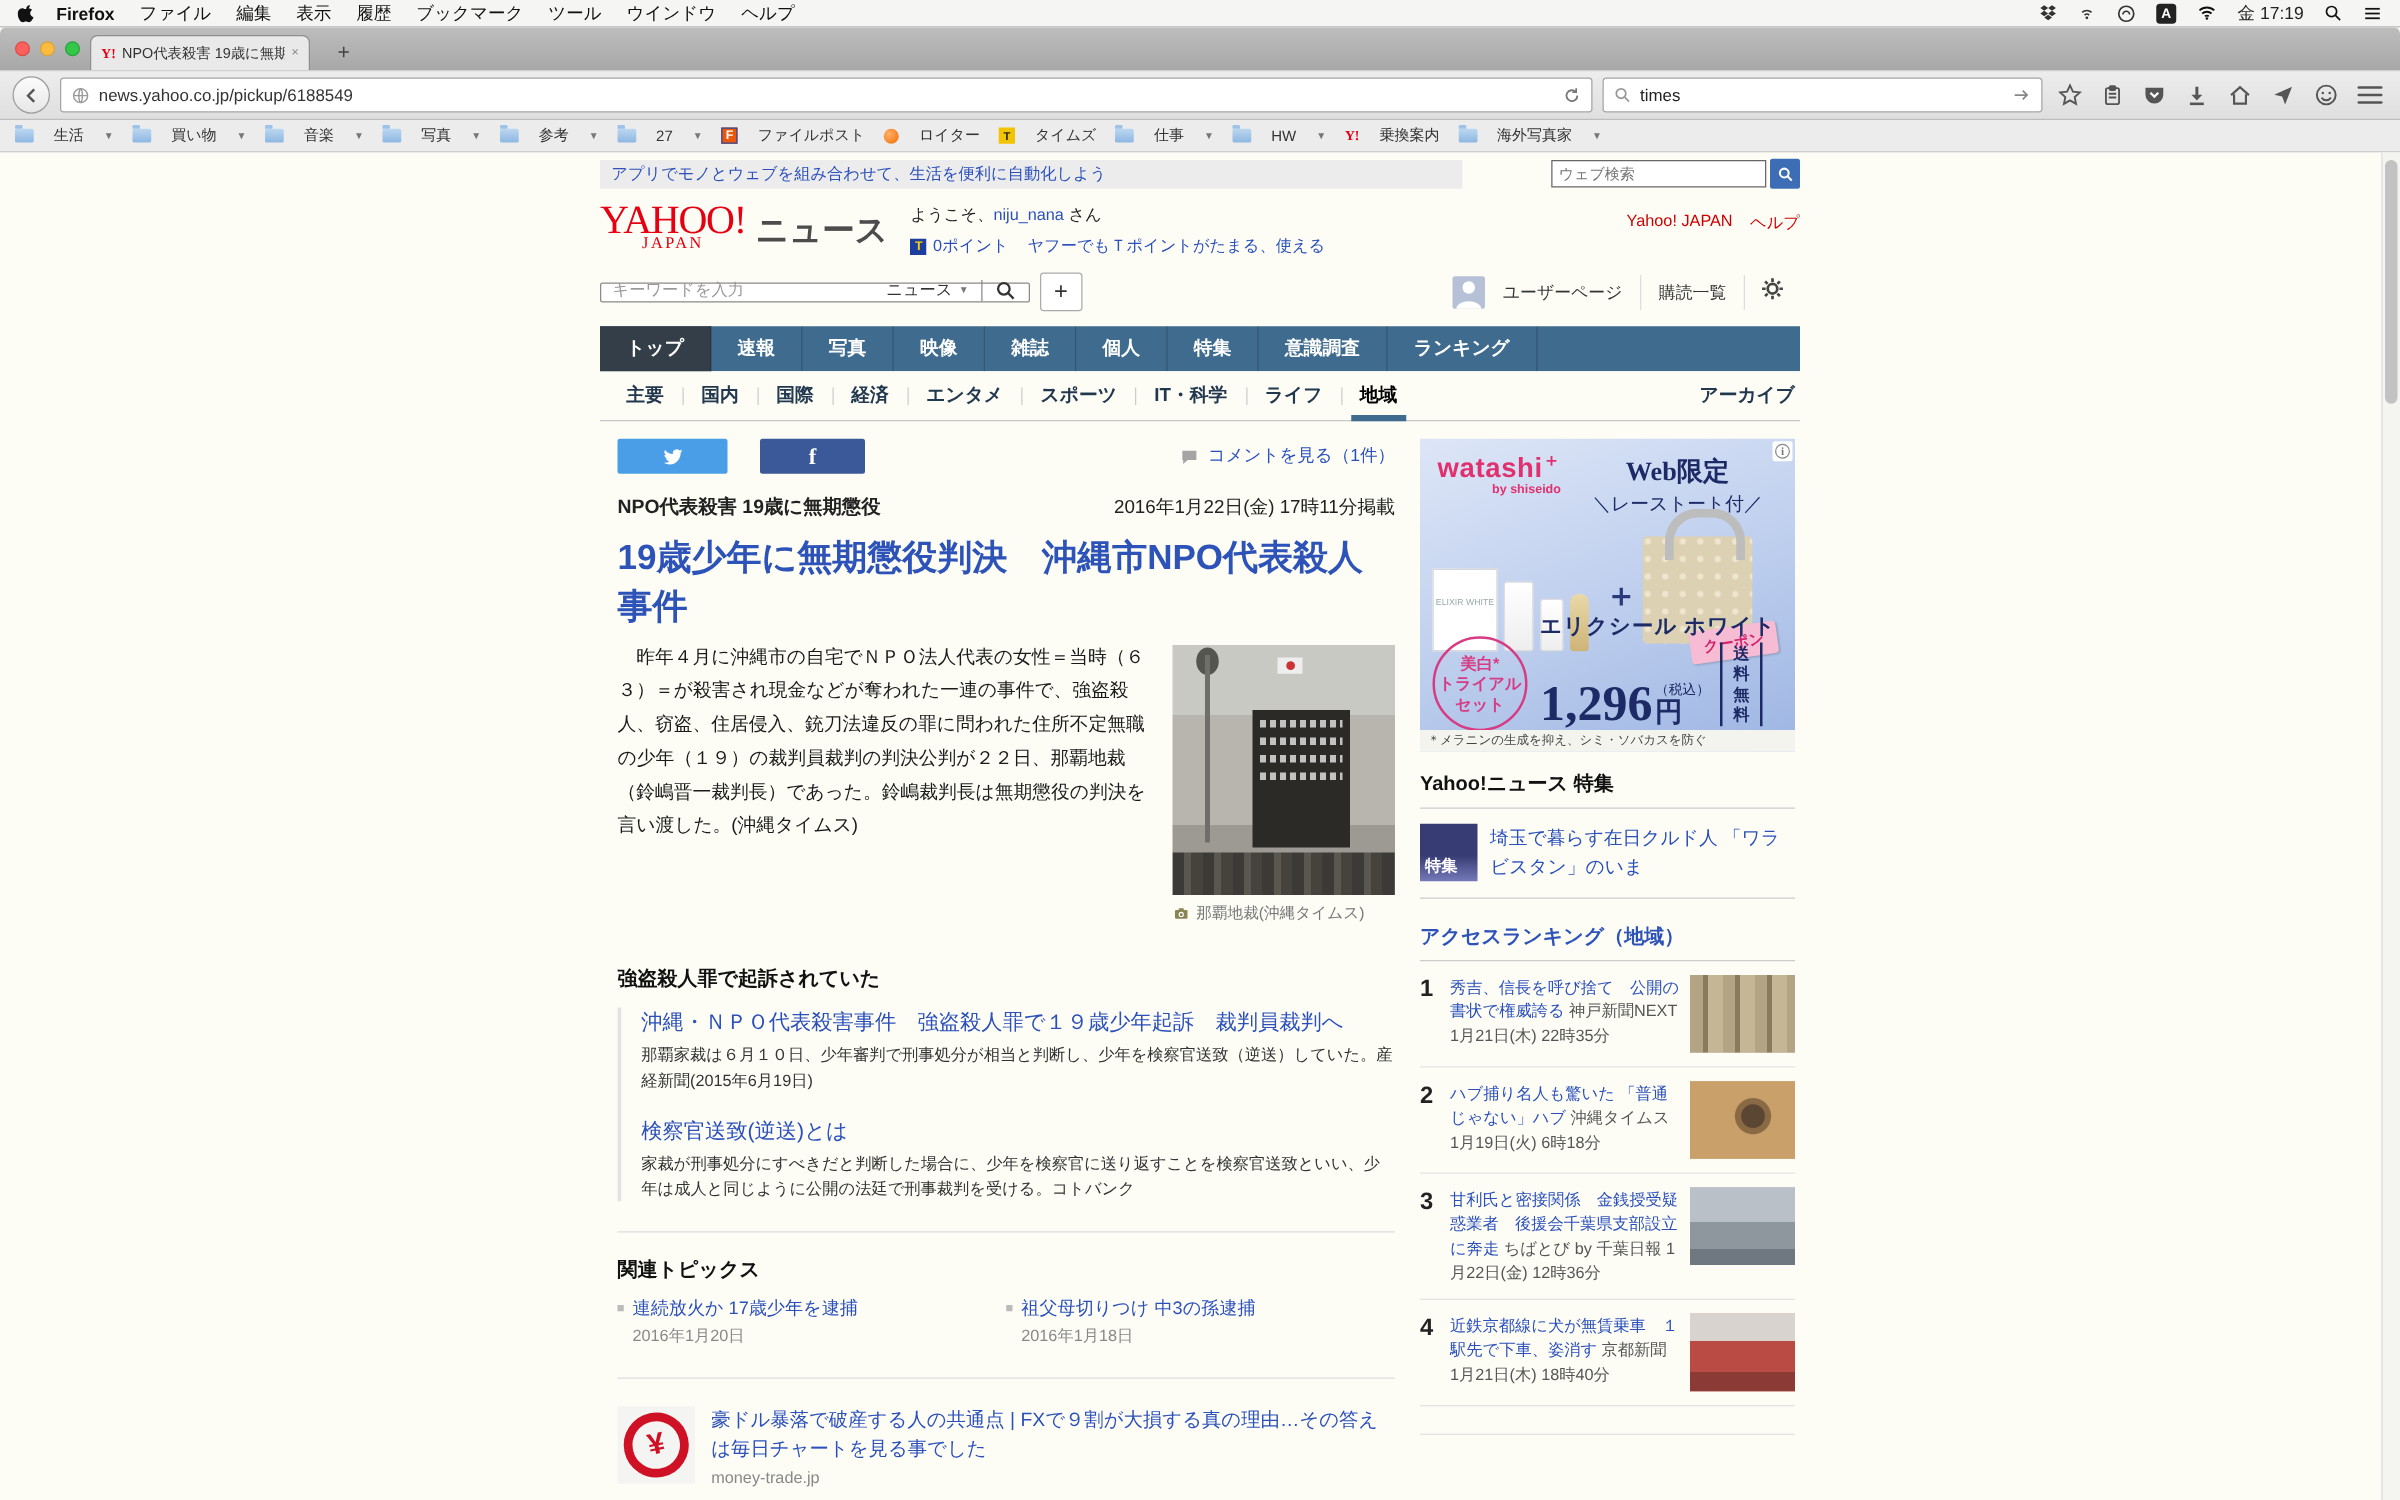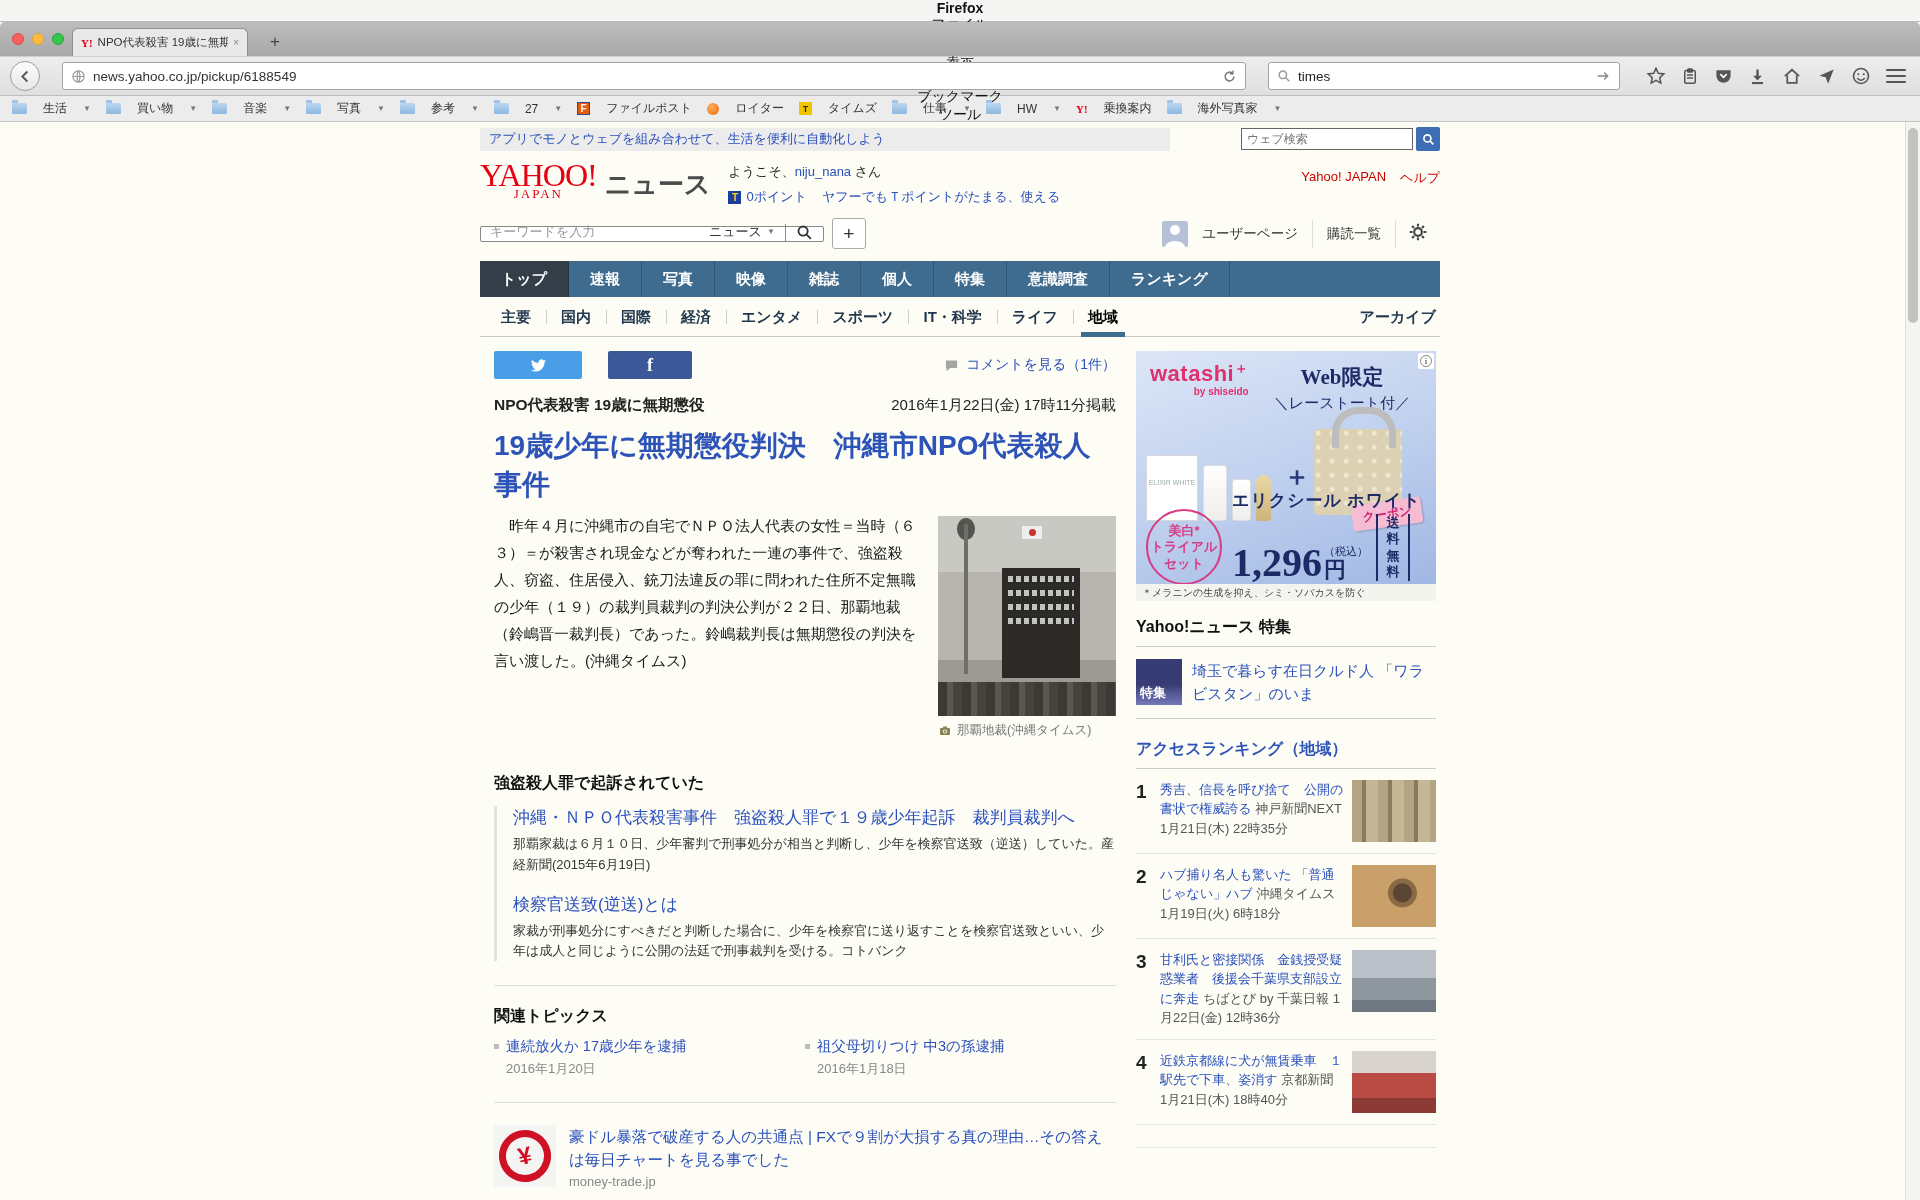--- a/index.html
+++ b/index.html
@@ -1,41 +1,41 @@
 <!DOCTYPE html>
 <html><head>
 <meta charset="utf-8">
 <style>
   * { margin:0; padding:0; box-sizing:border-box; }
   html,body { width:1920px; height:1200px; overflow:hidden; }
   body { font-family:"Liberation Sans","DejaVu Sans",sans-serif; background:#fff; color:#222; }
   .root { width:1920px; height:1200px; position:relative; background:#fdfdf6; }
 
   
-  .menubar { height:22px; background:#f5f5f3; border-bottom:1px solid #b9b9b9; display:flex; align-items:center; padding:0 14px; font-size:14px; color:#111;flex-direction:column; }
+  .menubar { height:22px; background:#f5f5f3; border-bottom:1px solid #b9b9b9; display:flex; align-items:center; padding:0 14px; font-size:14px; color:#111; }
   .menubar .apple { width:15px; height:15px; margin-right:6px; }
   .menubar .mi { padding:0 10px; }
   .menubar .mi.app { font-weight:bold; }
   .menubar .mright { margin-left:auto; display:flex; align-items:center; gap:16px; color:#222; }
   .menubar .mright svg { display:block; }
   .clock { font-size:14px; }
 
   
   .chrome { background:#e9e9e9; border-radius:5px 5px 0 0; }
   .tabbar { height:34px; background:linear-gradient(#bdbdbd,#a8a8a8); border-radius:5px 5px 0 0; position:relative; }
   .lights { position:absolute; left:12px; top:11px; display:flex; gap:8px; }
   .light { width:12px; height:12px; border-radius:50%; }
   .l-red{ background:#fc605c; border:1px solid #d94c44;} .l-yel{ background:#fdbc40; border:1px solid #d9a336;} .l-grn{ background:#34c749; border:1px solid #27a33a;}
   .tab { position:absolute; left:72px; bottom:0; width:176px; height:28px; background:#e9e9e9; border:1px solid #8f8f8f; border-bottom:none; border-radius:6px 6px 0 0; display:flex; align-items:center; padding:0 8px; gap:5px; }
   .tab .fav { color:#e60012; font-weight:bold; font-size:11px; font-family:"Liberation Serif",serif; }
   .tab .ttl { font-size:11.5px; color:#333; white-space:nowrap; overflow:hidden; flex:1; }
   .tab .cls { color:#888; font-size:10px; }
   .newtab { position:absolute; left:262px; bottom:4px; font-size:17px; color:#444; padding:0 8px; }
 
-  .toolbar { height:40px; background:linear-gradient(#ededed,#dfdfdf); border-top:1px solid #cfcfcf; border-bottom:1px solid #bdbdbd; display:flex; align-items:center; padding:16px 10px; gap:22px; }
+  .toolbar { height:40px; background:linear-gradient(#ededed,#dfdfdf); border-top:1px solid #cfcfcf; border-bottom:1px solid #bdbdbd; display:flex; align-items:center; padding:16px 10px; gap:8px; }
   .backbtn { width:30px; height:30px; border-radius:50%; border:1px solid #9e9e9e; background:linear-gradient(#fcfcfc,#e7e7e7); display:flex; align-items:center; justify-content:center; color:#555; }
   .urlbar { flex:1; height:28px; background:#fff; border:1px solid #a5a5a5; border-radius:3px; display:flex; align-items:center; padding:0 8px; gap:7px; }
   .urltext { font-size:13.5px; color:#333; flex:1; }
   .searchbar { width:352px; height:28px; background:#fff; border:1px solid #a5a5a5; border-radius:3px; display:flex; align-items:center; padding:0 8px; gap:7px; }
   .searchbar input { border:none; outline:none; font-size:13.5px; color:#222; flex:1; font-family:inherit; background:transparent; }
   .tbicons { display:flex; align-items:center; gap:15px; margin:0 4px; color:#5a5a5a; }
   .tbicons svg { display:block; }
   .hamb { width:20px; } .hamb div{ height:2.5px; background:#555; margin:3.5px 0; border-radius:1px; }
 
   .bookmarks { height:26px; background:#ececec; border-bottom:1px solid #c4c4c4; display:flex; align-items:center; padding:0 12px; gap:15px; font-size:12px; color:#333; }

